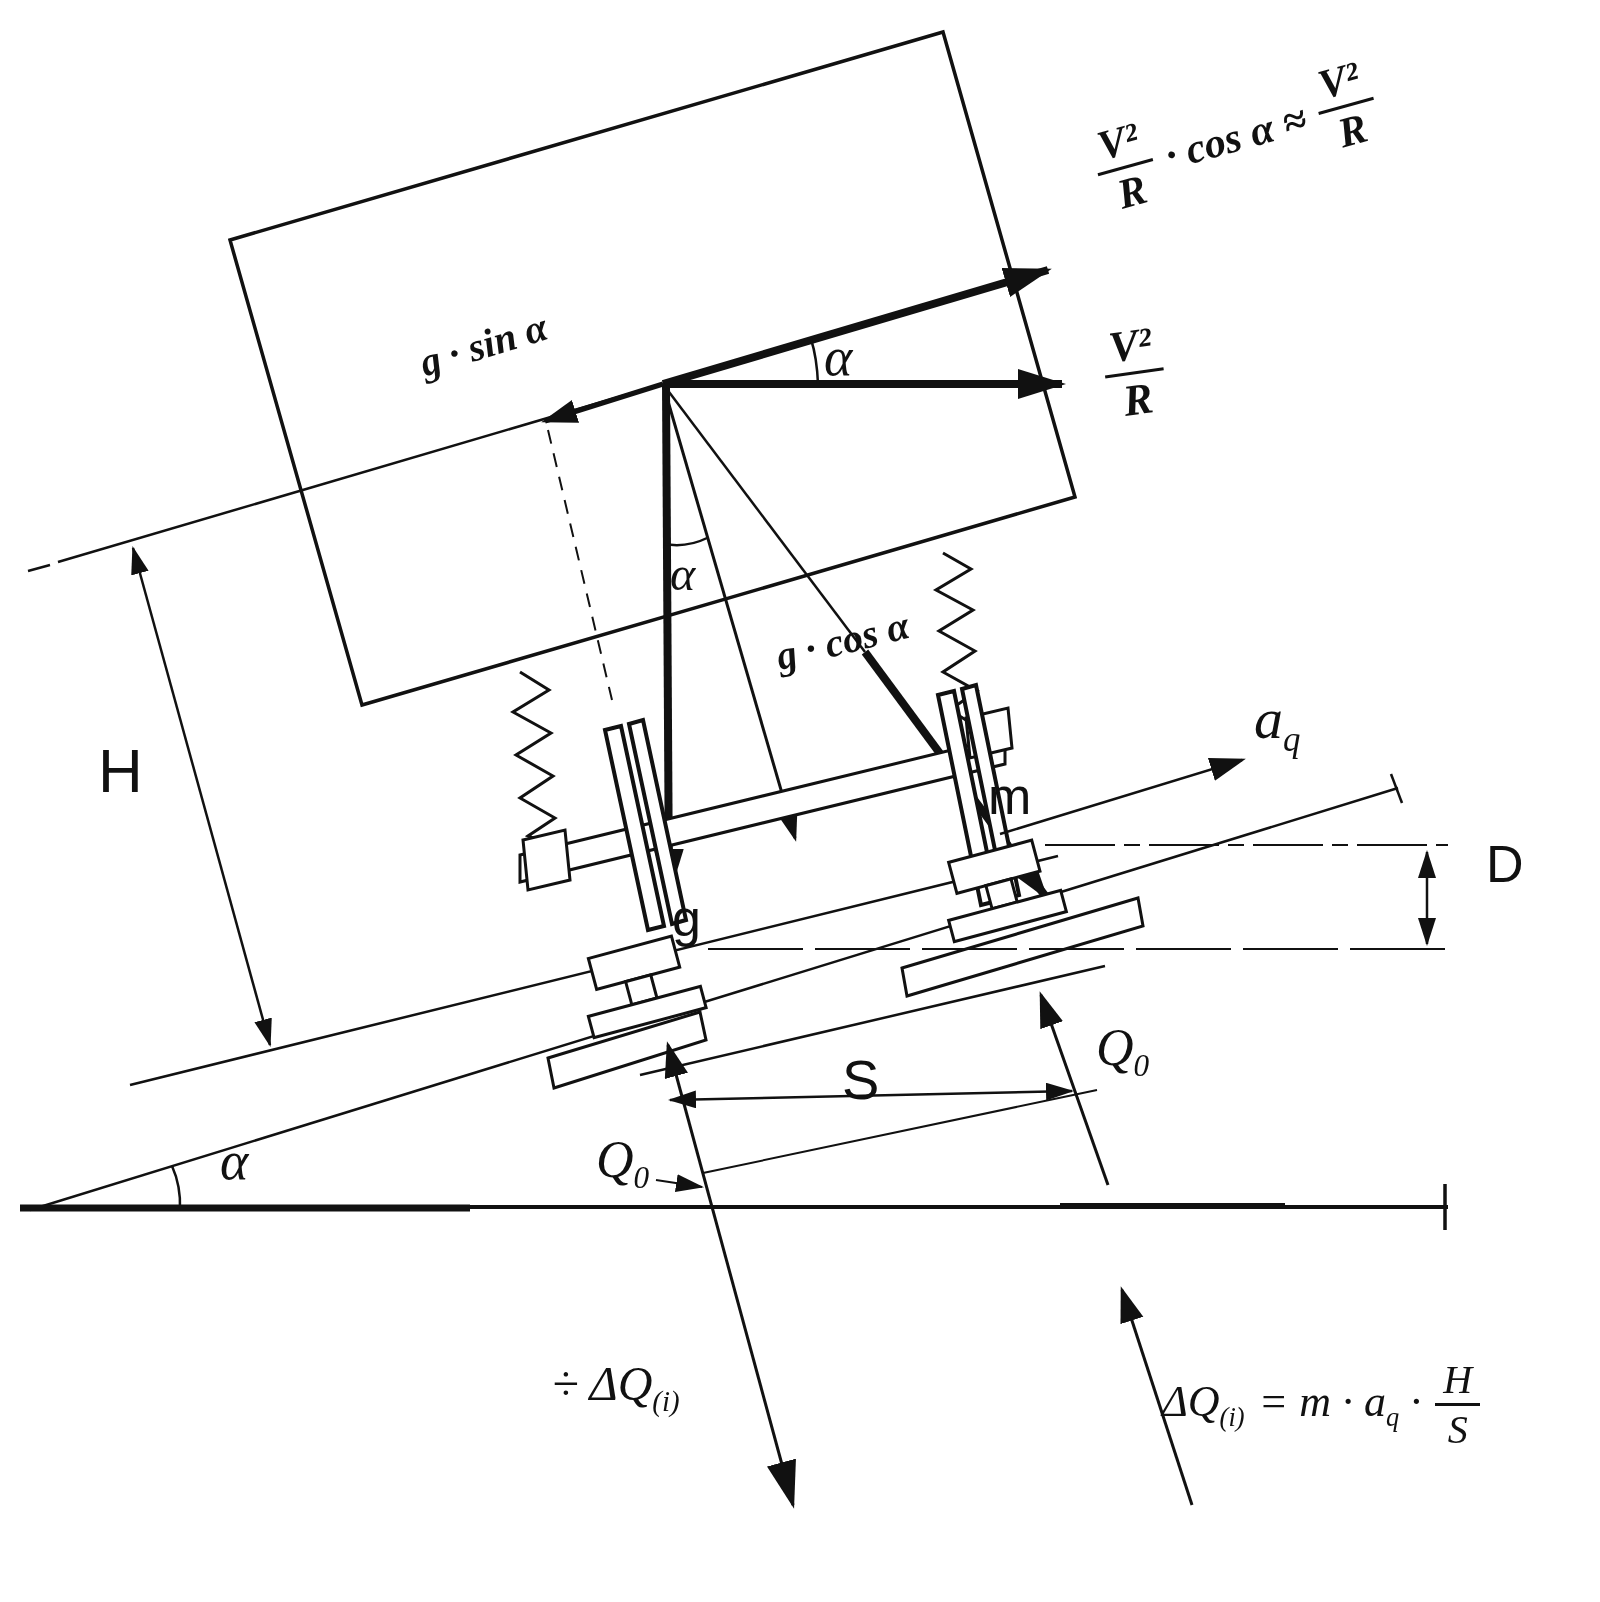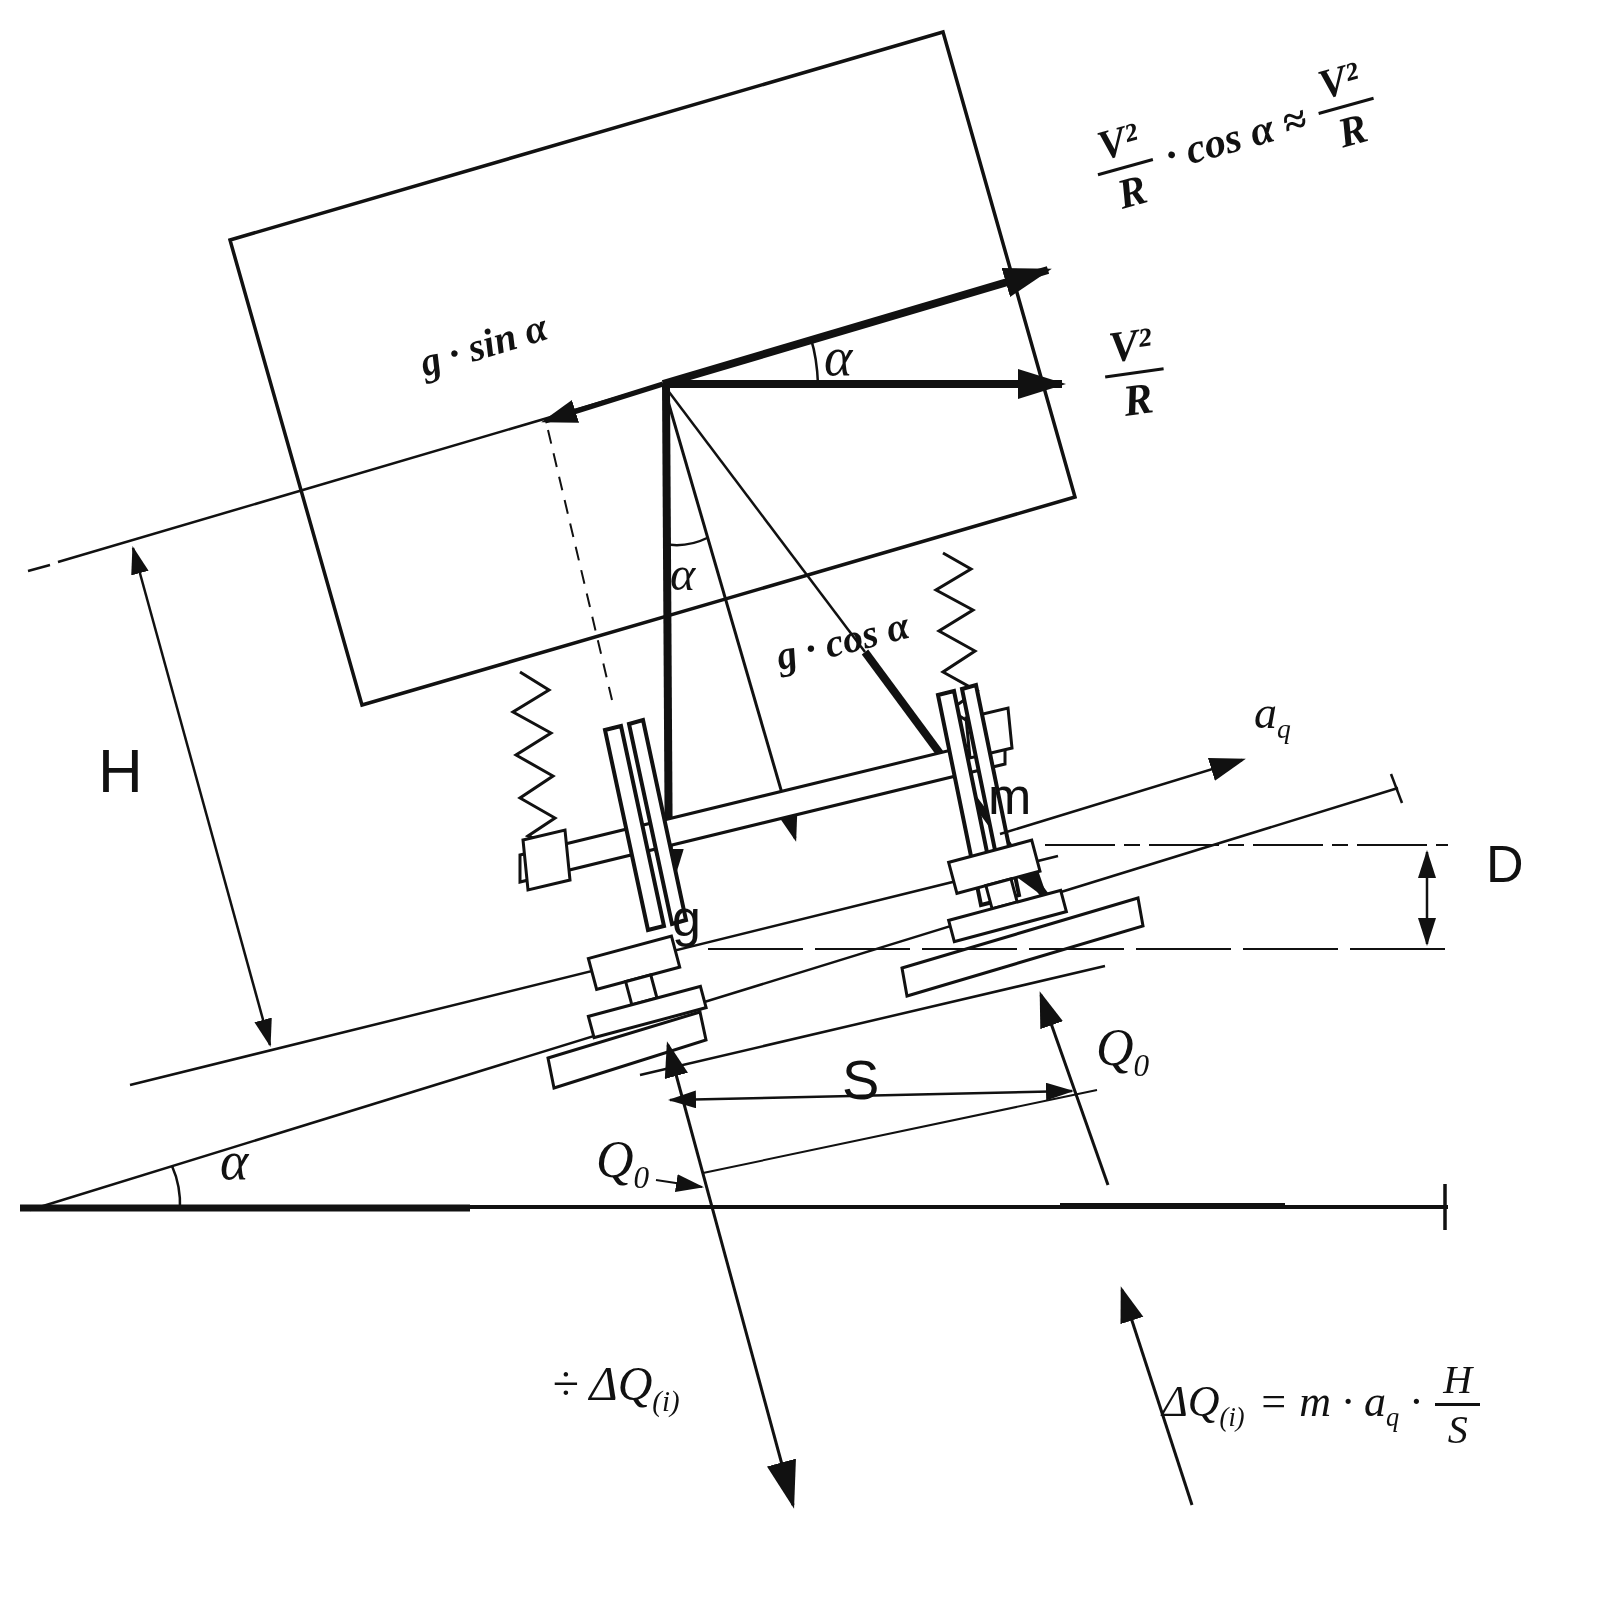--- a/index.html
+++ b/index.html
@@ -134,21 +134,21 @@
   <div class="lbl ser" style="left:824px;top:330px;font-size:54px;">α</div>
   <div class="lbl ser" style="left:670px;top:550px;font-size:48px;">α</div>
   <div class="lbl ser" style="left:220px;top:1134px;font-size:54px;">α</div>
 
   <div class="lbl sans" style="left:672px;top:892px;font-size:52px;">g</div>
   <div class="lbl sans" style="left:988px;top:770px;font-size:52px;">m</div>
   <div class="lbl sans" style="left:98px;top:740px;font-size:62px;">H</div>
   <div class="lbl sans" style="left:1486px;top:838px;font-size:52px;">D</div>
   <div class="lbl sans" style="left:842px;top:1052px;font-size:56px;">S</div>
 
-  <div class="lbl ser" style="left:1254px;top:690px;font-size:46px;">
+  <div class="lbl ser" style="left:1254px;top:690px;font-size:58px;">
     <span>a</span><sub>q</sub>
   </div>
 
   <div class="lbl ser" style="left:596px;top:1134px;font-size:52px;">
     <span>Q</span><sub>0</sub>
   </div>
   <div class="lbl ser" style="left:1096px;top:1022px;font-size:52px;">
     <span>Q</span><sub>0</sub>
   </div>
 

